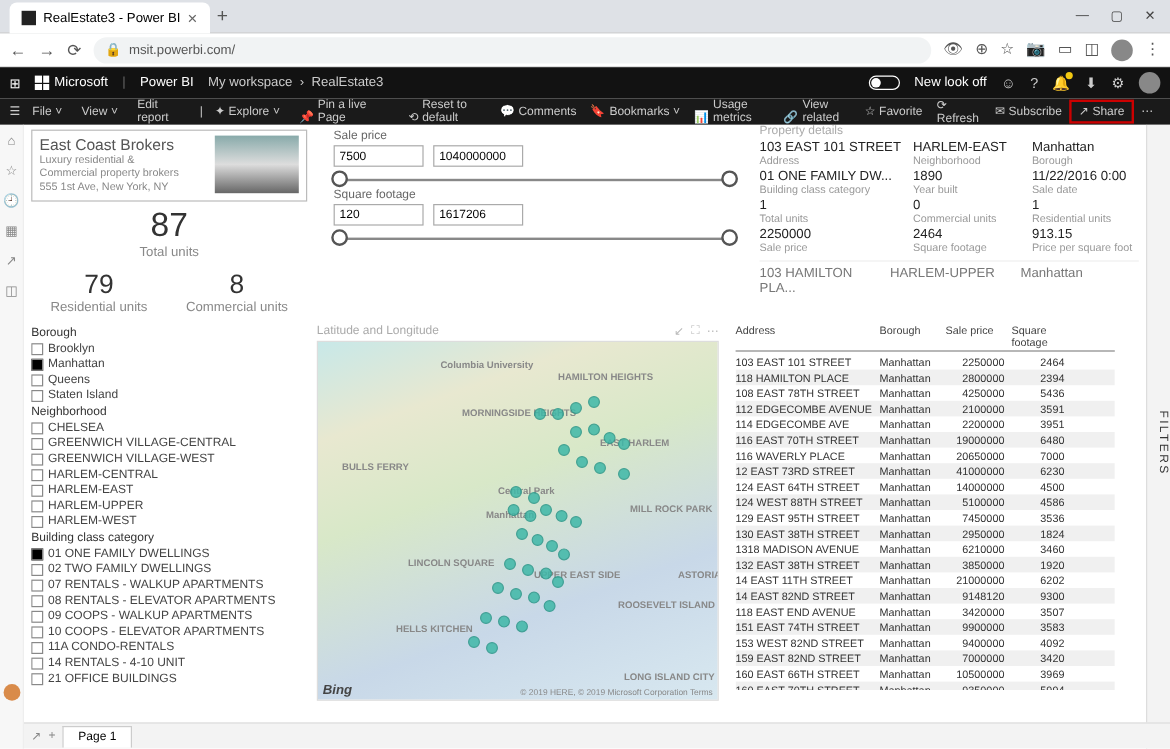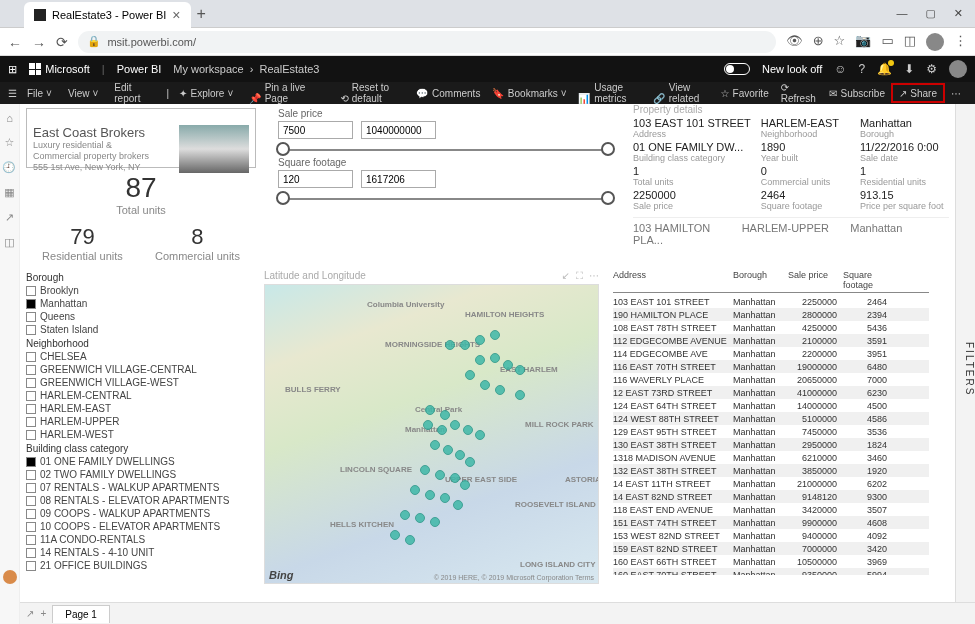--- a/index.html
+++ b/index.html
@@ -1,20 +1,20 @@
 <!DOCTYPE html>
 <html><head>
 <meta charset="utf-8">
 <style>
 * { margin: 0; padding: 0; box-sizing: border-box; font-family: "Segoe UI", Arial, sans-serif; }
 body { width: 975px; height: 624px; background: #fff; overflow: hidden; font-size: 11px; }
 
 
 .browser-top { height: 28px; background: #dee1e6; display: flex; align-items: center; border-bottom: 1px solid #ccc; }
-.tab { background: #fff; height: 26px; margin-top: 2px; margin-left: 24px; padding: 4px 10px; border-radius: 6px 6px 0 0; display: flex; align-items: center; gap: 6px; min-width: 150px; font-size: 11px; }
+.tab { background: #fff; height: 26px; margin-top: 2px; margin-left: 8px; padding: 4px 10px; border-radius: 6px 6px 0 0; display: flex; align-items: center; gap: 6px; min-width: 150px; font-size: 11px; }
 .tab-icon { width: 12px; height: 12px; background: #222; }
 .tab-close { margin-left: auto; font-size: 14px; color: #666; }
 .newtab { margin-left: 6px; font-size: 16px; color: #555; }
 .win-ctrl { margin-left: auto; display: flex; gap: 18px; padding-right: 12px; color: #444; font-size: 11px; }
 
 .addr-row { height: 28px; background: #fff; display: flex; align-items: center; padding: 0 8px; gap: 10px; border-bottom: 1px solid #ddd; }
 .addr-row .nav { color: #555; font-size: 14px; }
 .url-bar { flex: 1; display: flex; align-items: center; gap: 6px; background: #f1f3f4; border-radius: 12px; height: 22px; padding: 0 10px; font-size: 11px; color: #555; }
 .addr-icons { display: flex; gap: 10px; color: #555; font-size: 13px; }
 .avatar { width: 18px; height: 18px; border-radius: 50%; background: #888; }
@@ -41,21 +41,21 @@
 
 
 .body { display: flex; height: 520px; }
 .rail { width: 20px; background: #f7f7f7; border-right: 1px solid #eee; display: flex; flex-direction: column; align-items: center; gap: 12px; padding-top: 8px; color: #888; font-size: 11px; }
 .rail .av { width: 14px; height: 14px; border-radius: 50%; background: #d98b4a; margin-top: auto; margin-bottom: 40px; }
 
 .canvas { flex: 1; background: #fff; position: relative; padding: 4px 6px; overflow: hidden; }
 .filters-tab { position: absolute; right: 0; top: 0; width: 20px; height: 100%; background: #f3f3f3; border-left: 1px solid #ddd; writing-mode: vertical-rl; text-align: center; padding-top: 10px; font-size: 10px; color: #333; letter-spacing: 2px; }
 
 .row1 { display: flex; gap: 8px; }
-.card { border: 1px solid #bbb; padding: 16px 6px; }
+.card { border: 1px solid #bbb; padding: 4px 6px; }
 .title-card { width: 230px; height: 60px; display: flex; gap: 6px; }
 .title-text h3 { font-size: 13px; font-weight: 400; color: #555; }
 .title-text p { font-size: 9px; color: #888; line-height: 1.2; }
 .city-img { width: 70px; height: 48px; background: linear-gradient(180deg,#8aa 0%,#ddd 50%,#666 100%); margin-left: auto; }
 
 .slicers { margin-left: 14px; }
 .slicer { width: 335px; margin-bottom: 6px; }
 .slicer-title { font-size: 10px; color: #666; margin-bottom: 2px; }
 .slicer-inputs { display: flex; gap: 8px; }
 .slicer-inputs input { width: 75px; height: 18px; border: 1px solid #aaa; font-size: 10px; padding: 0 4px; }
@@ -484,21 +484,21 @@
             <span>Square footage</span>
           </div>
         <div class="tbl-body" id="tbl-body">
             <div class="tbl-row">
               <span>103 EAST 101 STREET</span>
               <span>Manhattan</span>
               <span>2250000</span>
               <span>2464</span>
             </div>
             <div class="tbl-row">
-              <span>190 HAMILTON PLACE</span>
+              <span>118 HAMILTON PLACE</span>
               <span>Manhattan</span>
               <span>2800000</span>
               <span>2394</span>
             </div>
             <div class="tbl-row">
               <span>108 EAST 78TH STREET</span>
               <span>Manhattan</span>
               <span>4250000</span>
               <span>5436</span>
             </div>
@@ -583,21 +583,21 @@
             <div class="tbl-row">
               <span>118 EAST END AVENUE</span>
               <span>Manhattan</span>
               <span>3420000</span>
               <span>3507</span>
             </div>
             <div class="tbl-row">
               <span>151 EAST 74TH STREET</span>
               <span>Manhattan</span>
               <span>9900000</span>
-              <span>4608</span>
+              <span>3583</span>
             </div>
             <div class="tbl-row">
               <span>153 WEST 82ND STREET</span>
               <span>Manhattan</span>
               <span>9400000</span>
               <span>4092</span>
             </div>
             <div class="tbl-row">
               <span>159 EAST 82ND STREET</span>
               <span>Manhattan</span>

